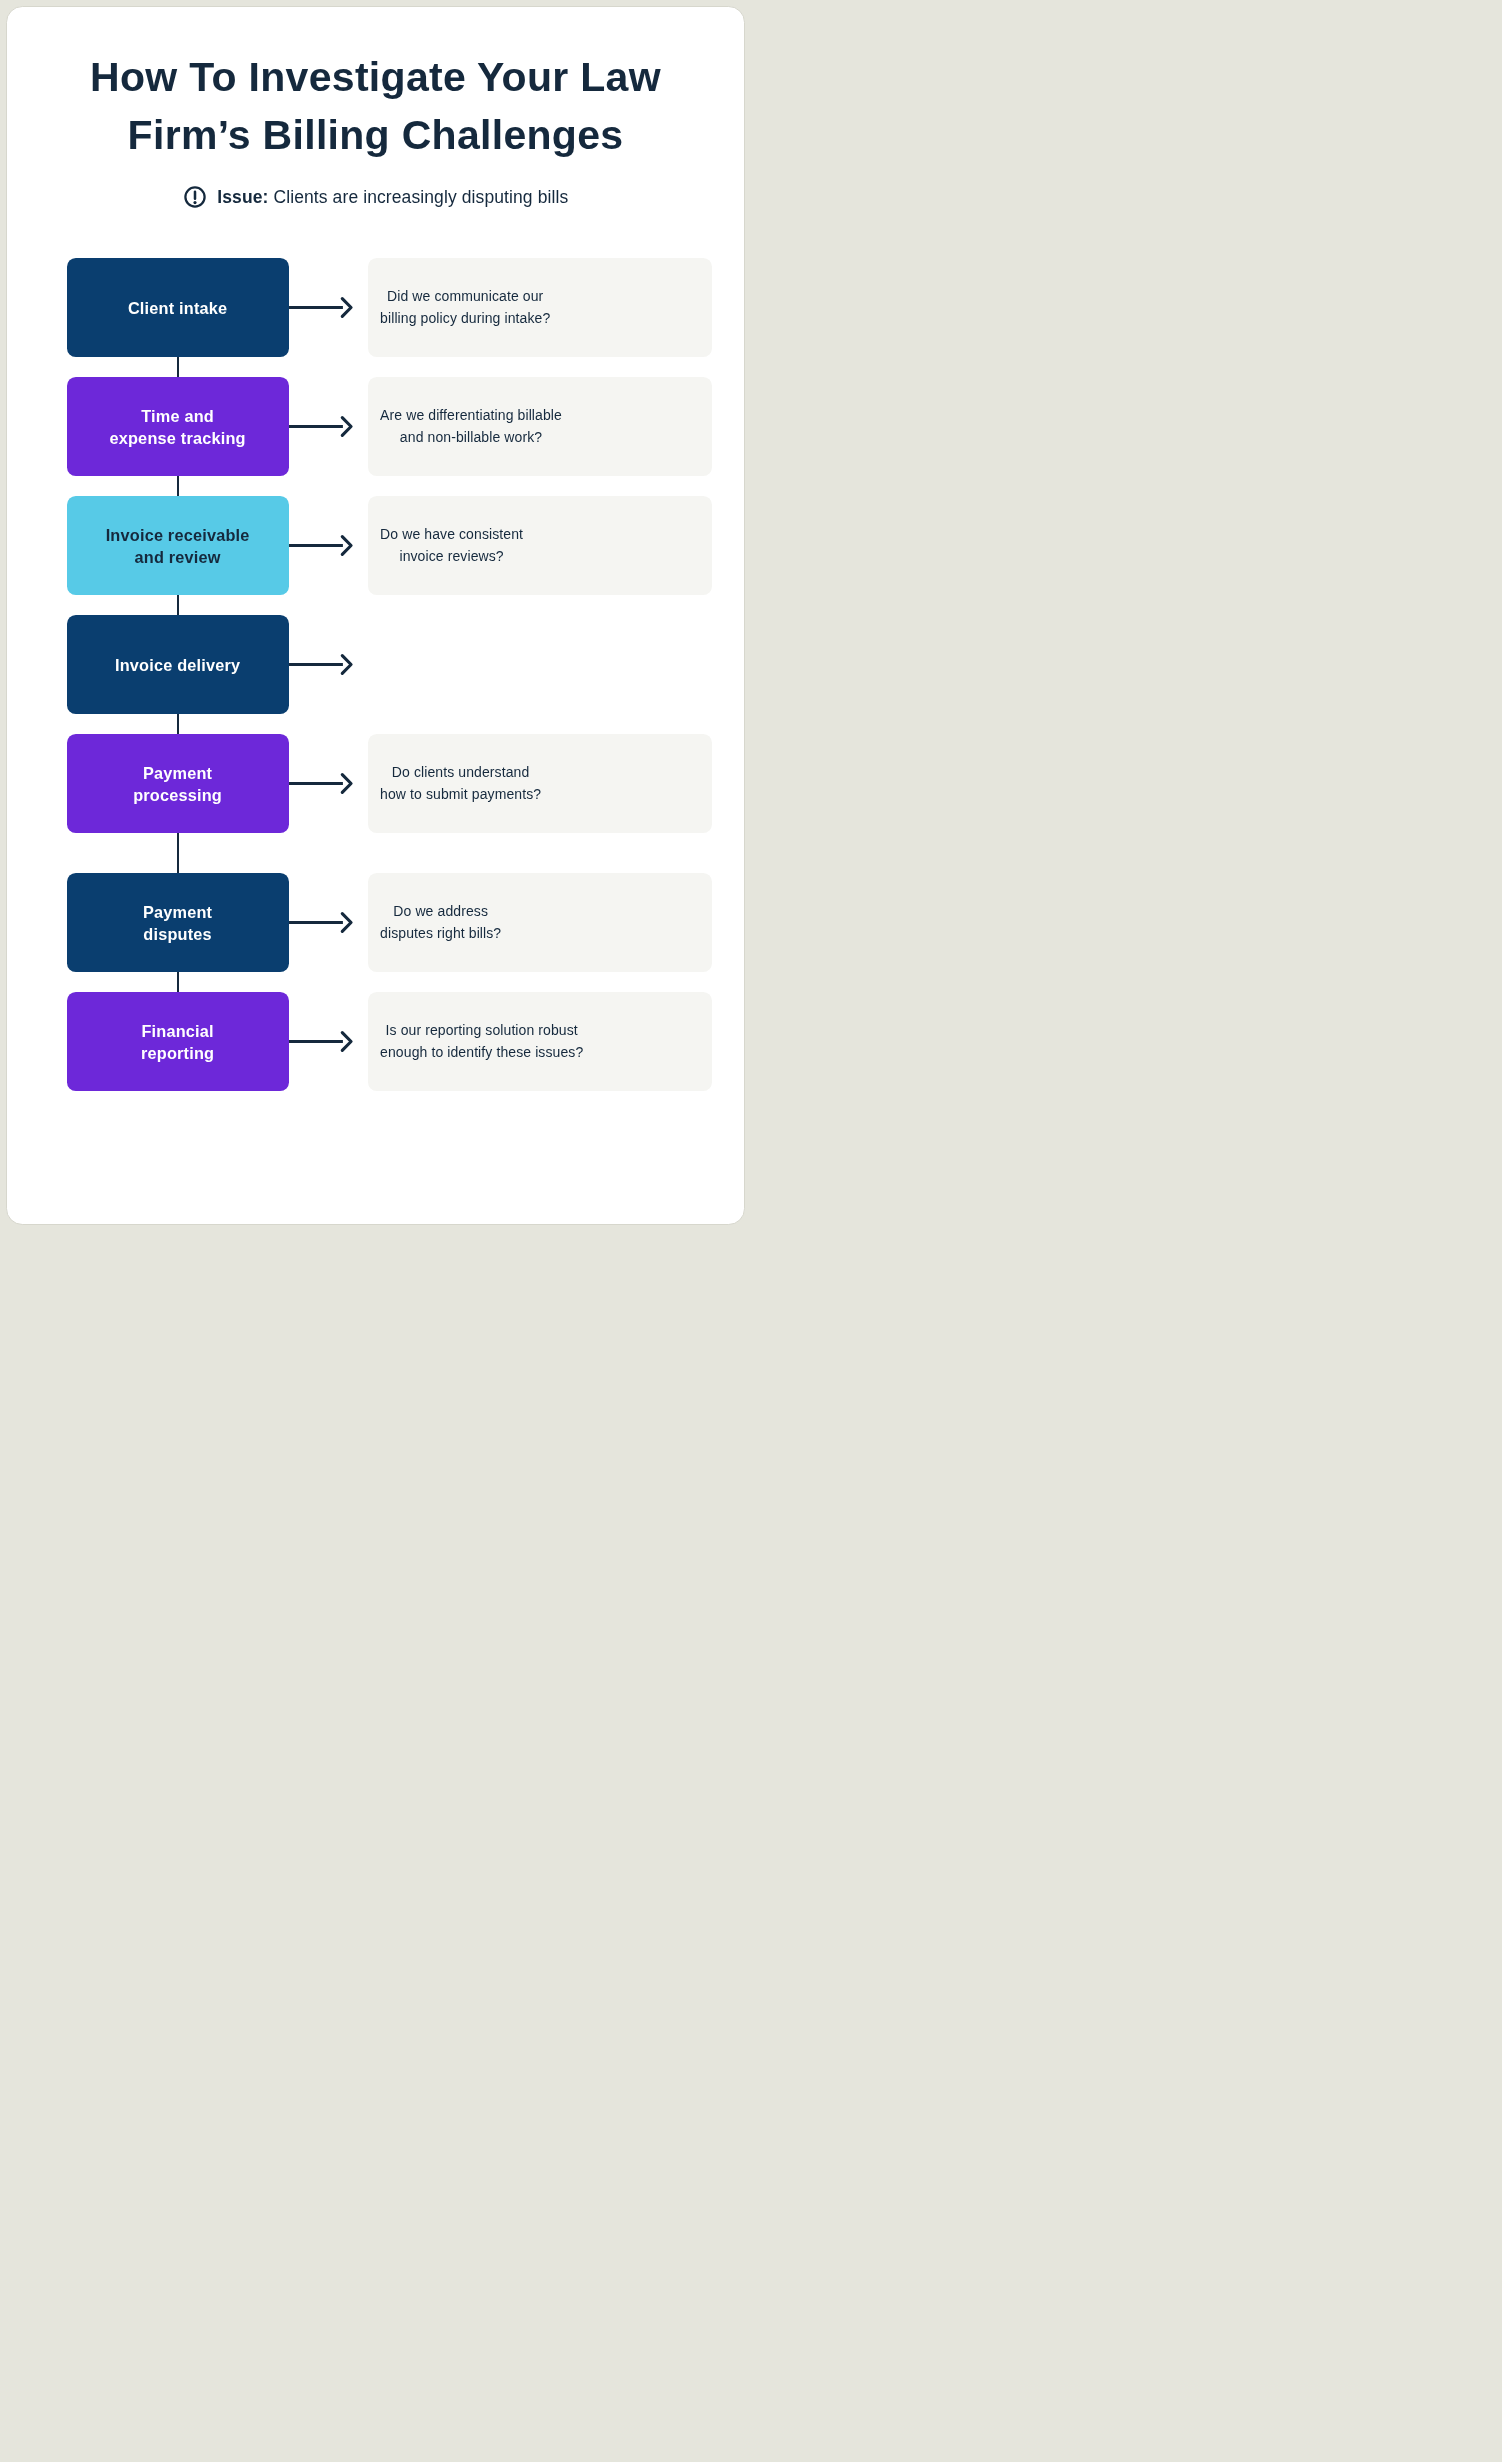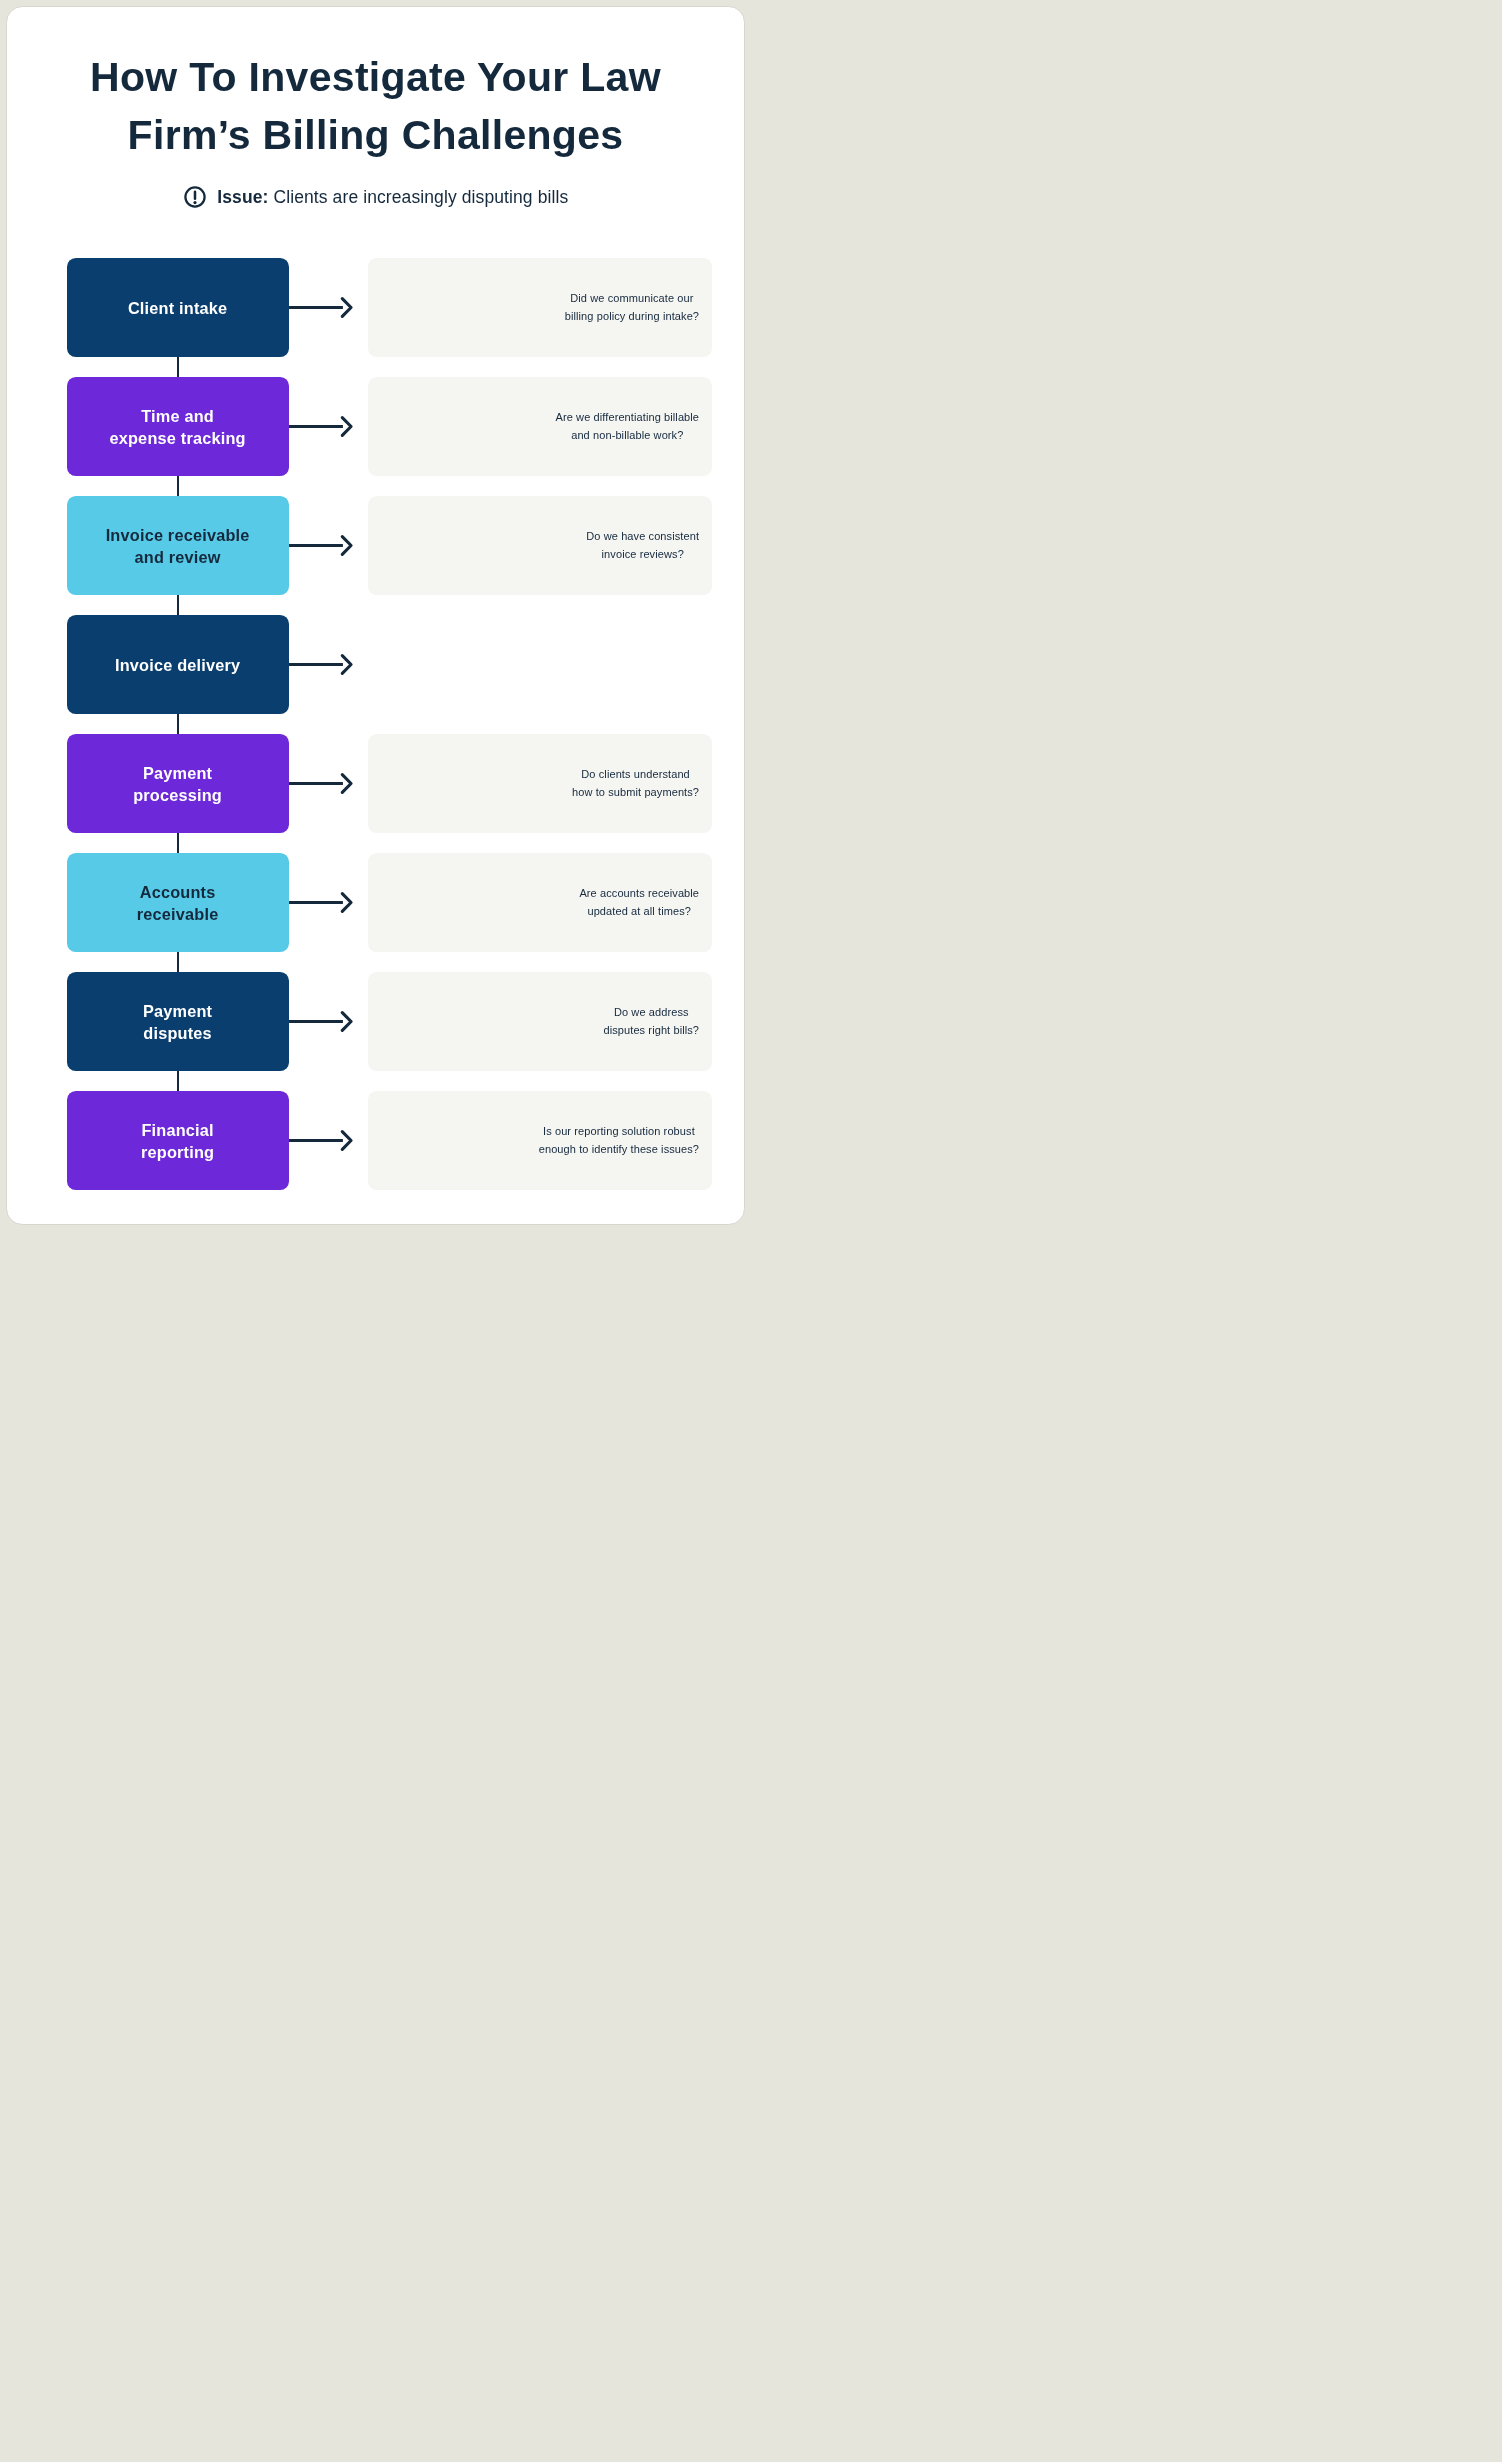--- a/index.html
+++ b/index.html
@@ -84,23 +84,23 @@
   .stage-box[data-color="cyan"] { background: #57cae7; color: #15293d; }
   .arrow-cell {
     position: relative;
   }
   .arrow-cell svg { display: block; }
   .question-box {
     background: #f5f5f2;
     border-radius: 8.8px;
     display: flex;
     align-items: center;
-    justify-content: flex-end;
+    justify-content: flex-start;
     text-align: center;
-    font-size: 11px;
+    font-size: 14px;
     line-height: 1.55;
     color: #15293d;
     white-space: pre-line;
     padding: 0 12.5px;
     box-sizing: border-box;
     letter-spacing: 0.1px;
   }
   .connector {
     width: 2.5px;
     height: 20px;
@@ -187,32 +187,20 @@
           <svg width="79" height="99" viewBox="0 0 126 158">
               <line x1="0" y1="79" x2="86" y2="79" stroke="#15293d" stroke-width="5"></line>
               <polyline points="85,65 99,79 85,93" fill="none" stroke="#15293d" stroke-width="5" stroke-linecap="round" stroke-linejoin="round"></polyline>
             </svg>
         </div>
         <div class="question-box"><span>Do clients understand
 how to submit payments?</span></div>
       </div>
       <div class="connector"></div>
 
-      <div class="row">
-        <div class="stage-box" data-color="cyan"><span>Accounts
-receivable</span></div>
-        <div class="arrow-cell">
-          <svg width="79" height="99" viewBox="0 0 126 158">
-              <line x1="0" y1="79" x2="86" y2="79" stroke="#15293d" stroke-width="5"></line>
-              <polyline points="85,65 99,79 85,93" fill="none" stroke="#15293d" stroke-width="5" stroke-linecap="round" stroke-linejoin="round"></polyline>
-            </svg>
-        </div>
-        <div class="question-box"><span>Are accounts receivable
-updated at all times?</span></div>
-      </div>
       <div class="connector"></div>
 
       <div class="row">
         <div class="stage-box" data-color="navy"><span>Payment
 disputes</span></div>
         <div class="arrow-cell">
           <svg width="79" height="99" viewBox="0 0 126 158">
               <line x1="0" y1="79" x2="86" y2="79" stroke="#15293d" stroke-width="5"></line>
               <polyline points="85,65 99,79 85,93" fill="none" stroke="#15293d" stroke-width="5" stroke-linecap="round" stroke-linejoin="round"></polyline>
             </svg>

